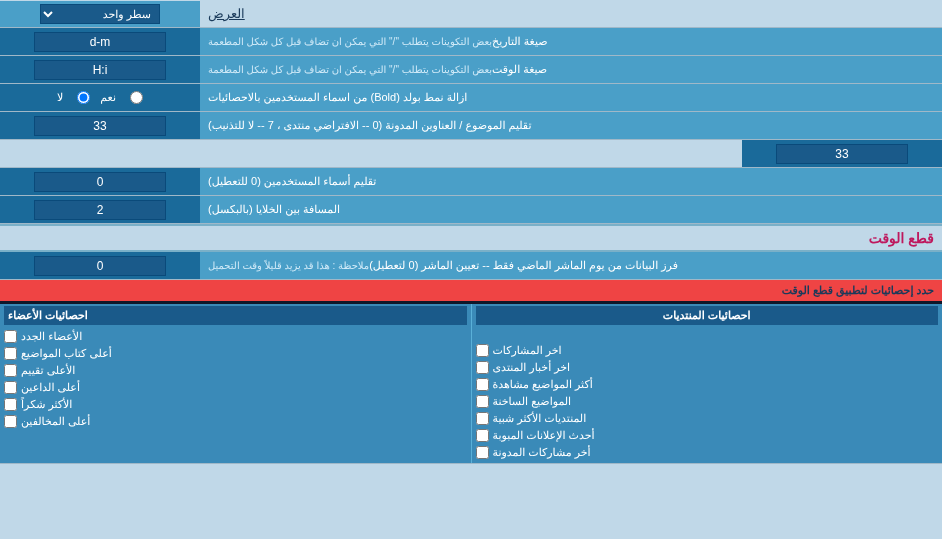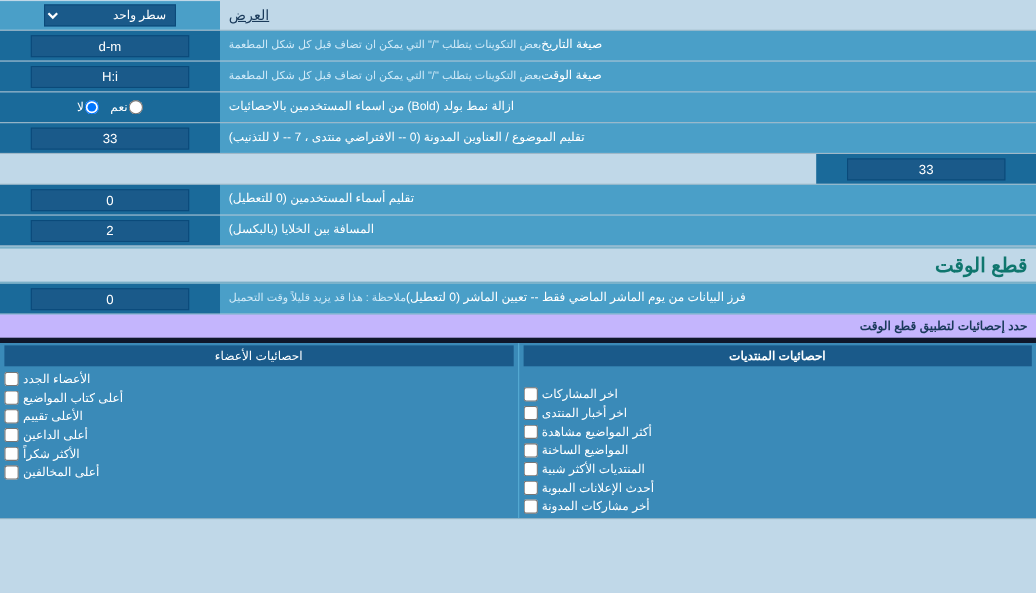--- a/index.html
+++ b/index.html
@@ -44,46 +44,46 @@
       justify-content: center;
       padding: 3px 6px;
     }
     .row-input input[type="text"] {
       background: #1a5a8a;
       border: 1px solid #0a4a7a;
       color: #fff;
       text-align: center;
       font-size: 12px;
       padding: 2px 6px;
-      width: 144px;
+      width: 132px;
       direction: ltr;
     }
     .section-header {
       background: #c0d8e8;
       border-bottom: 2px solid #7ab0c8;
       border-top: 2px solid #7ab0c8;
       padding: 4px 8px;
-      font-size: 18px;
+      font-size: 14px;
       font-weight: bold;
-      color: #0f766e;
+      color: #be185d;
       text-align: right;
     }
     .row-radio {
       width: 200px;
       background: #1a6a9a;
       display: flex;
       align-items: center;
       justify-content: center;
       gap: 10px;
       padding: 3px 6px;
     }
     .radio-option {
       display: flex;
       align-items: center;
-      gap: 1px;
+      gap: 14px;
       color: #fff;
       font-size: 11px;
     }
     .top-row {
       display: flex;
       align-items: center;
       border-bottom: 1px solid #a0b8c8;
       min-height: 28px;
       background: #c0d8e8;
     }
@@ -206,21 +206,21 @@
       <span>فرز البيانات من يوم الماشر الماضي فقط -- تعيين الماشر (0 لتعطيل)</span>
       <small>ملاحظة : هذا قد يزيد قليلاً وقت التحميل</small>
     </div>
     <div class="row-input">
       <input type="text" value="0" style="">
     </div>
   </div>
 
   <div style="background:#4a9fc8; border-bottom:1px solid #a0b8c8;">
 
-    <div style="display:flex; border-bottom:5px solid #0f172a; background:#c4b5fd; min-height:24px;align-items:center;">
+    <div style="display:flex; border-bottom:3px solid #0f172a; background:#ef4444; min-height:24px;align-items:center;">
       <div style="flex:1; padding:4px 8px; text-align:right; color:#1a3a5a; font-size:11px; font-weight:bold;">حدد إحصائيات لتطبيق قطع الوقت</div>
     </div>
 
     <div style="display:flex;">
 
       <div style="flex:1; background:#3a8ab8; border-left:1px solid #5ab0d8; padding:2px 4px;">
         <div style="background:#1a5a8a; color:#fff; font-size:11px; font-weight:bold; text-align:center; padding:3px 4px; margin-bottom:17px;">احصائيات المنتديات</div>
         <div class="cb-item">
           <span>اخر المشاركات</span>
           <input type="checkbox" style="">
@@ -245,21 +245,21 @@
           <span>أحدث الإعلانات المبوبة</span>
           <input type="checkbox" style="">
         </div>
         <div class="cb-item">
           <span>أخر مشاركات المدونة</span>
           <input type="checkbox" style="">
         </div>
       </div>
 
       <div style="flex:1; background:#3a8ab8; padding:2px 4px;">
-        <div style="background:#1a5a8a; color:#fff; font-size:11px; font-weight:normal; text-align:center; padding:3px 4px; margin-bottom:3px;">احصائيات الأعضاء</div>
+        <div style="background:#1a5a8a; color:#fff; font-size:11px; font-weight:bold; text-align:left; padding:3px 4px; margin-bottom:3px;">احصائيات الأعضاء</div>
         <div class="cb-item">
           <span>الأعضاء الجدد</span>
           <input type="checkbox" style="">
         </div>
         <div class="cb-item">
           <span>أعلى كتاب المواضيع</span>
           <input type="checkbox" style="">
         </div>
         <div class="cb-item">
           <span>الأعلى تقييم</span>

